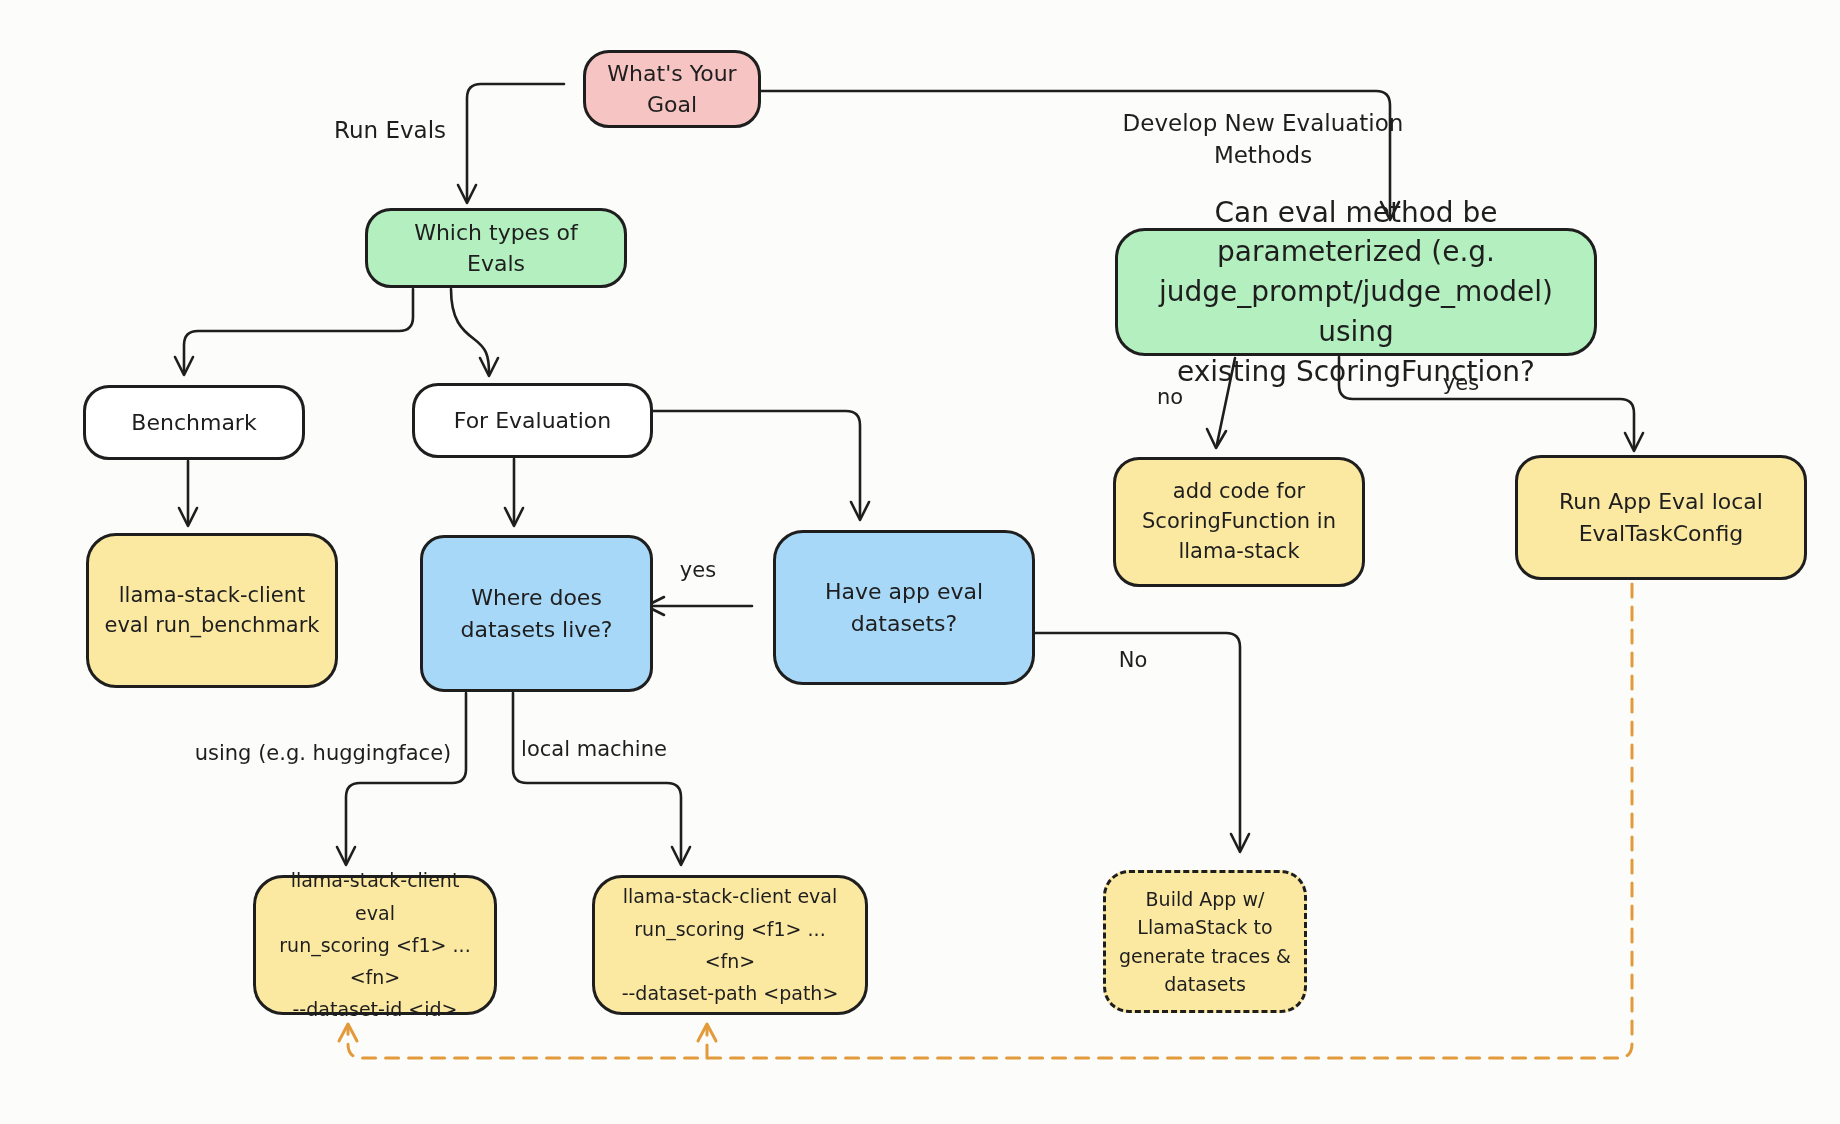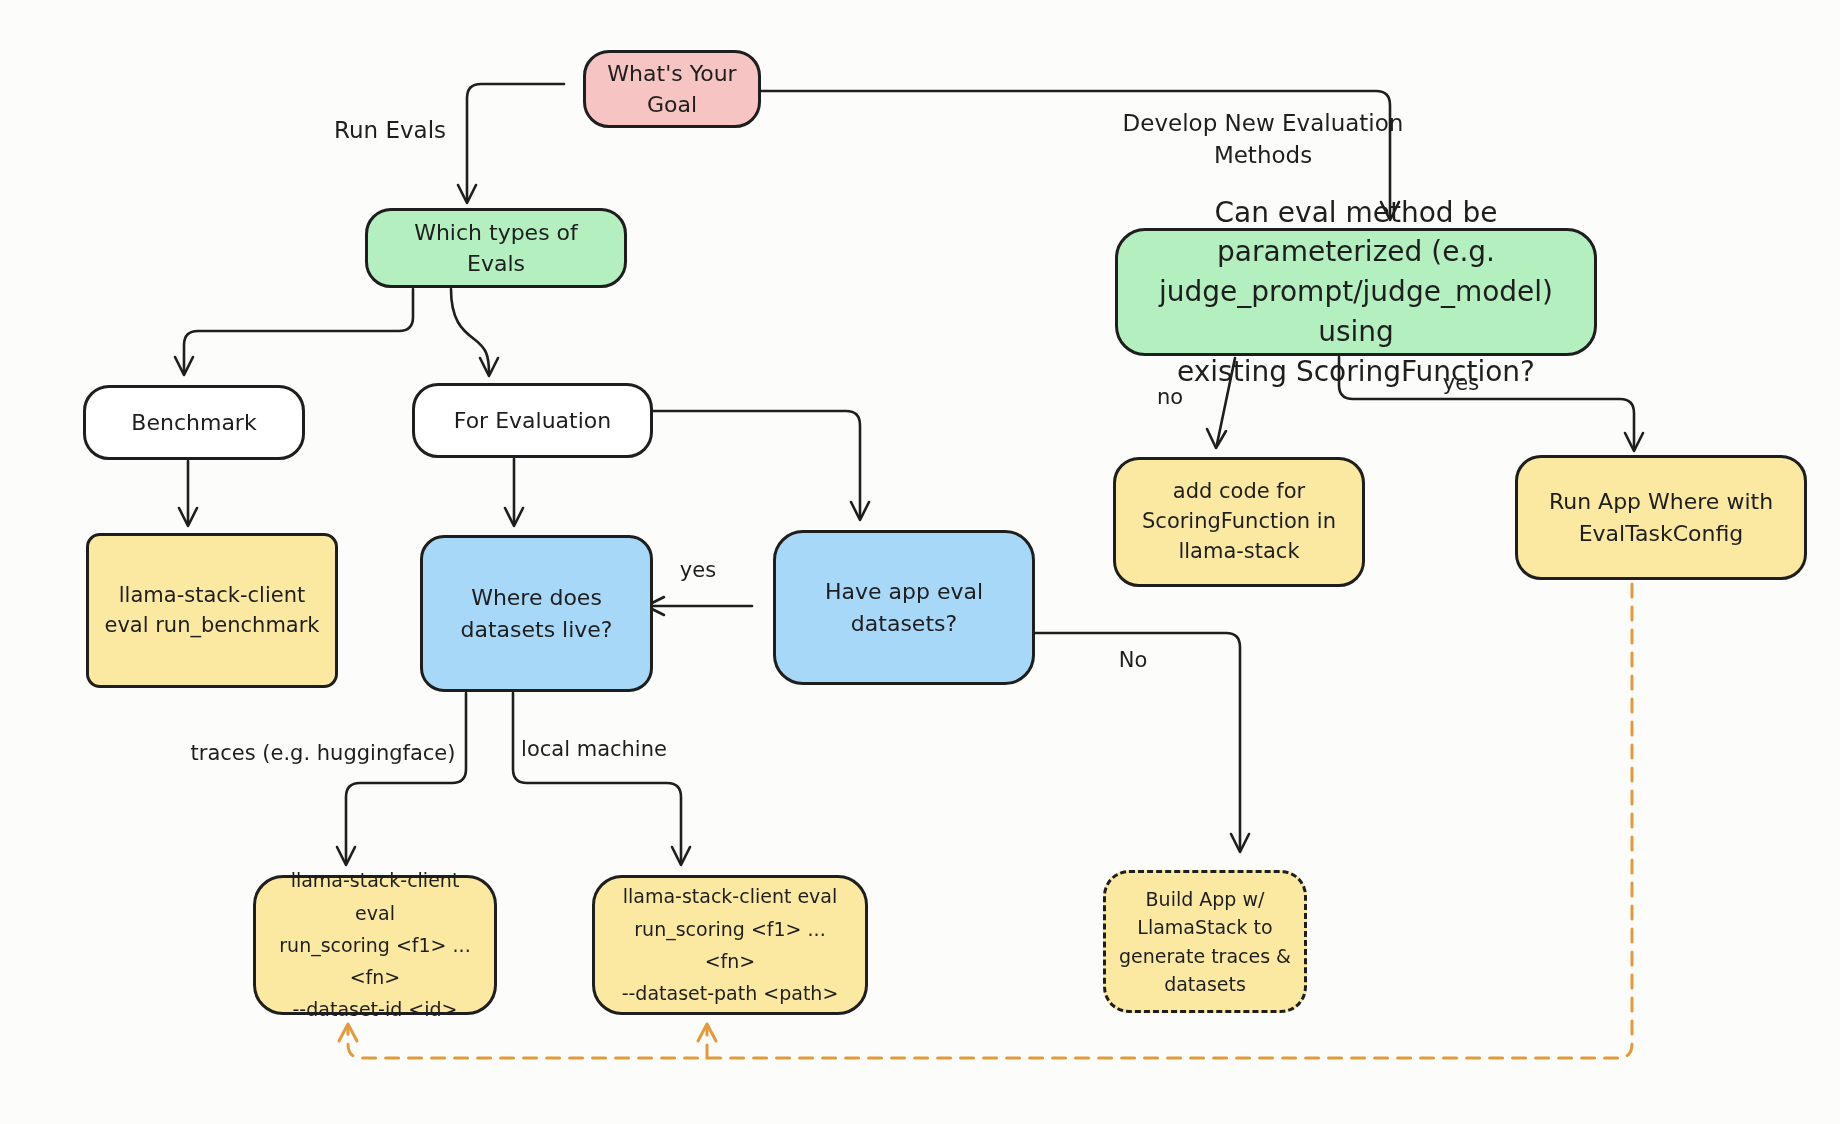--- a/index.html
+++ b/index.html
@@ -132,34 +132,34 @@
 Evals</div>
 
   <div class="node fill-green fs20" style="left:1095px; top:228px; width:482px; height:128px; border-radius:30px;">Can eval method be parameterized (e.g.
 judge_prompt/judge_model) using
 existing ScoringFunction?</div>
 
   <div class="node fill-white" style="left:63px; top:385px; width:222px; height:75px;">Benchmark</div>
 
   <div class="node fill-white" style="left:392px; top:383px; width:241px; height:75px;">For Evaluation</div>
 
-  <div class="node fill-yellow fs21" style="left:66px; top:533px; width:252px; height:155px; border-radius:14px;">llama-stack-client
+  <div class="node fill-yellow fs21" style="left:66px; top:533px; width:252px; height:155px; border-radius:30px;">llama-stack-client
 eval run_benchmark</div>
 
   <div class="node fill-blue" style="left:400px; top:535px; width:233px; height:157px; border-radius:24px;">Where does
 datasets live?</div>
 
   <div class="node fill-blue" style="left:753px; top:530px; width:262px; height:155px; border-radius:30px;">Have app eval
 datasets?</div>
 
   <div class="node fill-yellow fs21" style="left:1093px; top:457px; width:252px; height:130px;">add code for
 ScoringFunction in
 llama-stack</div>
 
-  <div class="node fill-yellow" style="left:1495px; top:455px; width:292px; height:125px;">Run App Where with
+  <div class="node fill-yellow" style="left:1495px; top:455px; width:292px; height:125px;">Run App Eval local
 EvalTaskConfig</div>
 
   <div class="node fill-yellow fs16" style="left:233px; top:875px; width:244px; height:140px; border-radius:30px;">llama-stack-client eval
 run_scoring &lt;f1&gt; ... &lt;fn&gt;
 --dataset-id &lt;id&gt;</div>
 
   <div class="node fill-yellow fs16" style="left:572px; top:875px; width:276px; height:140px; border-radius:30px;">llama-stack-client eval
 run_scoring &lt;f1&gt; ... &lt;fn&gt;
 --dataset-path &lt;path&gt;</div>
 
@@ -174,17 +174,17 @@
 Methods</div>
 
   <div class="elabel" style="left:1170px; top:398px;">no</div>
 
   <div class="elabel" style="left:1461px; top:384px;">yes</div>
 
   <div class="elabel" style="left:698px; top:571px;">yes</div>
 
   <div class="elabel" style="left:1133px; top:661px;">No</div>
 
-  <div class="elabel" style="left:323px; top:754px;">traces (e.g. huggingface)</div>
+  <div class="elabel" style="left:323px; top:754px;">using (e.g. huggingface)</div>
 
   <div class="elabel" style="left:594px; top:750px;">local machine</div>
 
 </div>
 
 </body></html>

